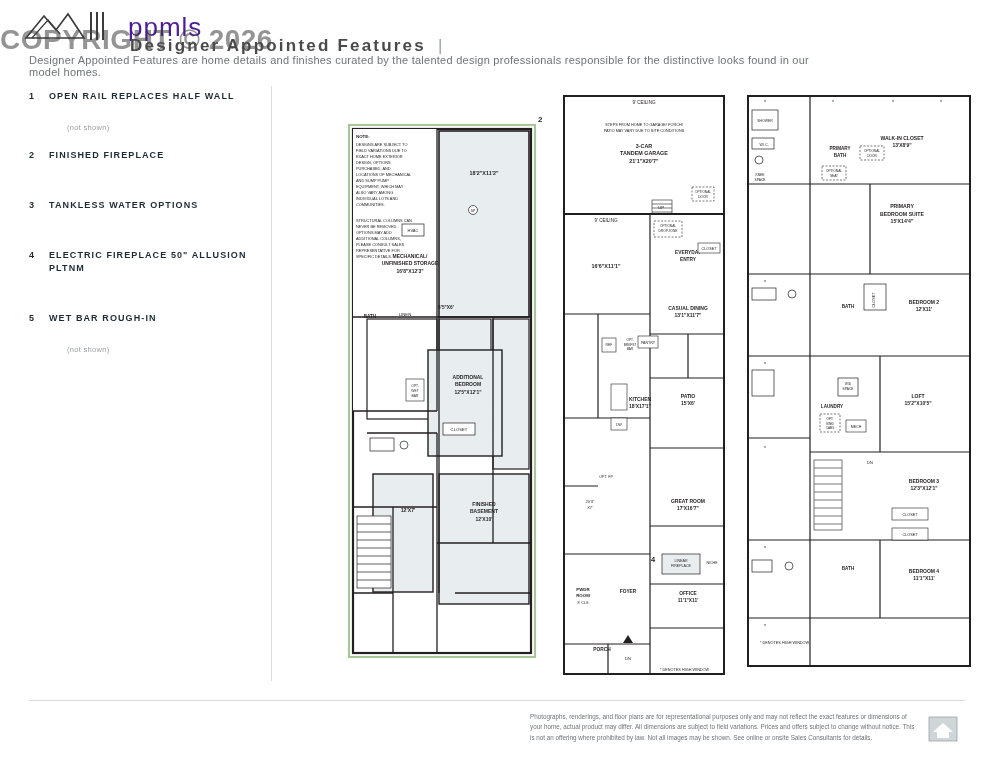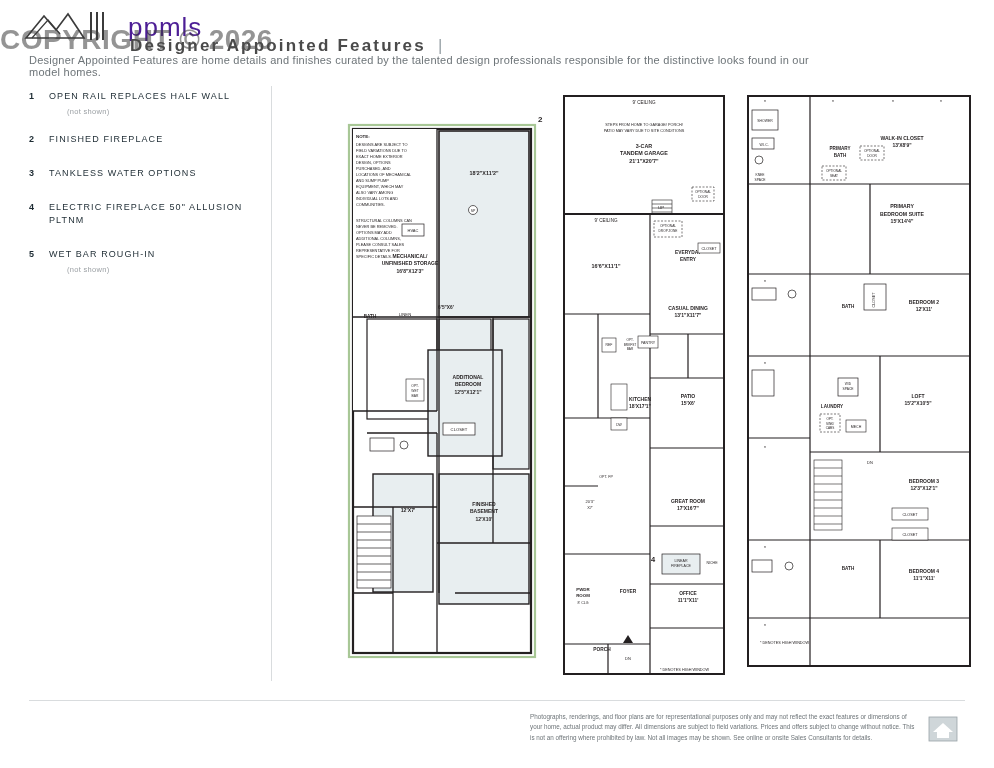--- a/index.html
+++ b/index.html
@@ -50,24 +50,24 @@
   }
   .feature {
     display:flex; align-items:flex-start; margin-bottom:17px;
   }
   .feature-num {
     width:20px; font-size:9px; font-weight:bold; color:#1d2b33; letter-spacing:0.5px;
     padding-top:1px;
   }
   .feature-body { flex:1; }
   .feature-label {
-    font-size:9px; font-weight:normal; letter-spacing:1.1px; color:#1d2b33; line-height:1.45;
+    font-size:9px; font-weight:bold; letter-spacing:1.1px; color:#1d2b33; line-height:1.45;
   }
   .feature-note {
-    font-size:7.5px; color:#9a9fa3; letter-spacing:0.3px; margin-top:4px;padding-left:18px;
+    font-size:7.5px; color:#9a9fa3; letter-spacing:0.3px; margin-top:20px;padding-left:18px;
   }
 
   .vert-divider {
     position:absolute; left:271px; top:86px; width:1px; height:595px;
     background:#d9dcde;
   }
 
   
   .plan {
     position:absolute; left:340px; top:88px; width:640px; height:590px;

